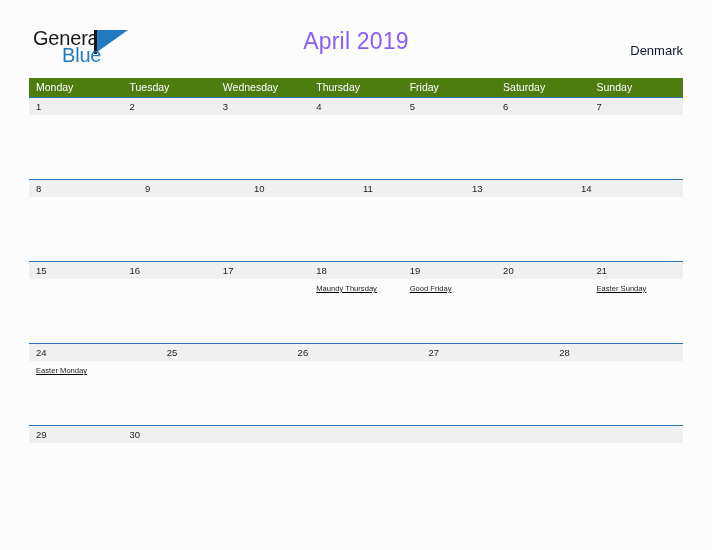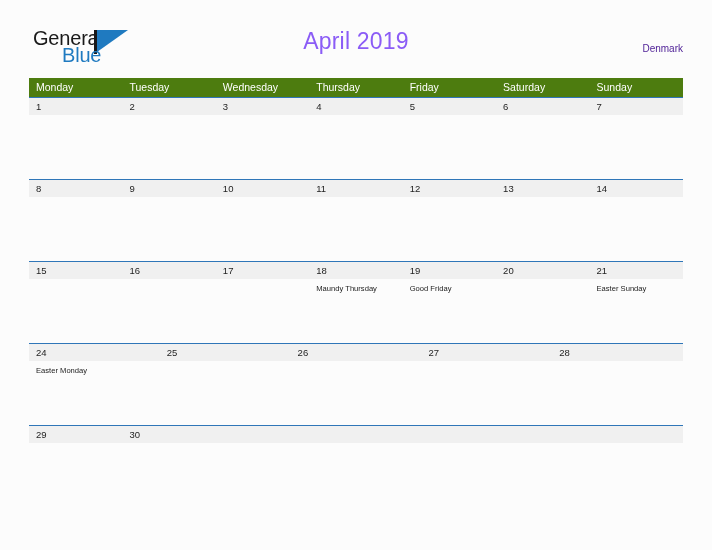--- a/index.html
+++ b/index.html
@@ -80,22 +80,22 @@
     font-size: 23px;
     color: #8b5cf6;
     font-weight: normal;
     letter-spacing: 0.2px;
   }
 
   .cal-country {
     position: absolute;
     right: 29px;
     top: 43px;
-    font-size: 10px;
-    color: #4c1d95;
+    font-size: 13px;
+    color: #0f172a;
   }
 
   
   .calendar {
     position: absolute;
     left: 29px;
     top: 78px;
     width: 654px;
   }
 
@@ -119,20 +119,21 @@
     border-top: 1px solid #2f76b8;
     position: relative;
   }
   .week-row .day-band {
     display: flex;
     height: 17px;
     background: #f0f0f0;
   }
   .week-row .day-labels {
     display: flex;
+    text-decoration: underline;
   }
   .day-cell-num {
     flex: 1 1 0;
     font-size: 9.5px;
     color: #232323;
     line-height: 17px;
     padding-left: 7px;
     box-sizing: border-box;
   }
   .day-cell-event {
@@ -202,21 +203,20 @@
       <div class="day-cell-event"></div>
     </div>
   </div>
 
   <div class="week-row">
     <div class="day-band">
       <div class="day-cell-num">8</div>
       <div class="day-cell-num">9</div>
       <div class="day-cell-num">10</div>
       <div class="day-cell-num">11</div>
-      <div class="day-cell-num">12</div>
       <div class="day-cell-num">13</div>
       <div class="day-cell-num">14</div>
     </div>
     <div class="day-labels">
       <div class="day-cell-event"></div>
       <div class="day-cell-event"></div>
       <div class="day-cell-event"></div>
       <div class="day-cell-event"></div>
       <div class="day-cell-event"></div>
       <div class="day-cell-event"></div>

